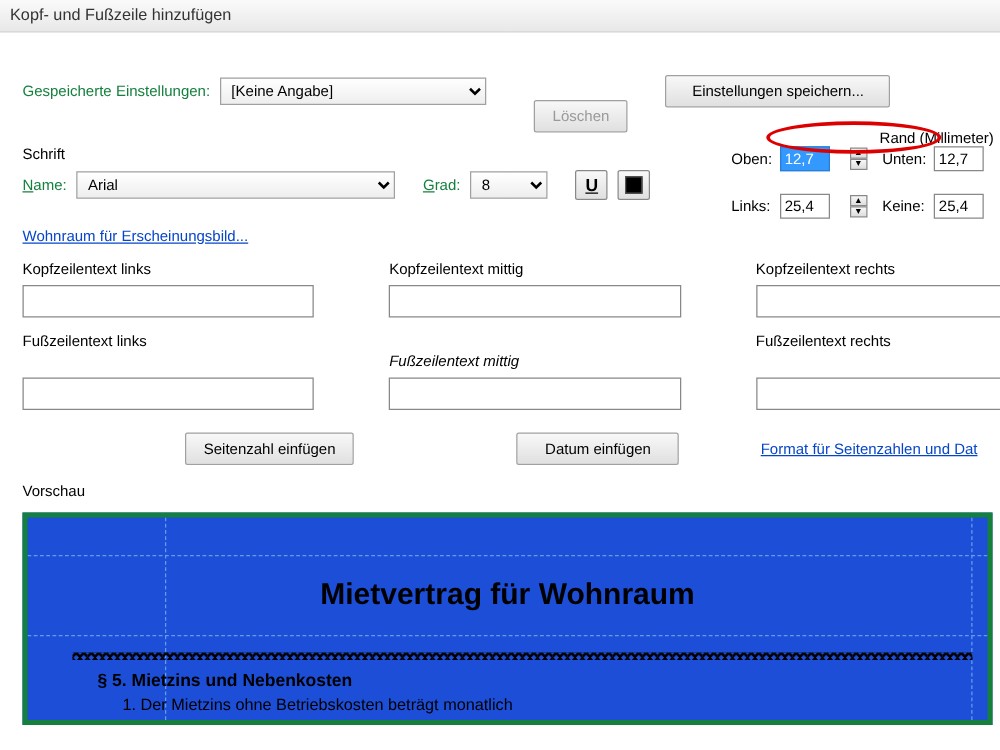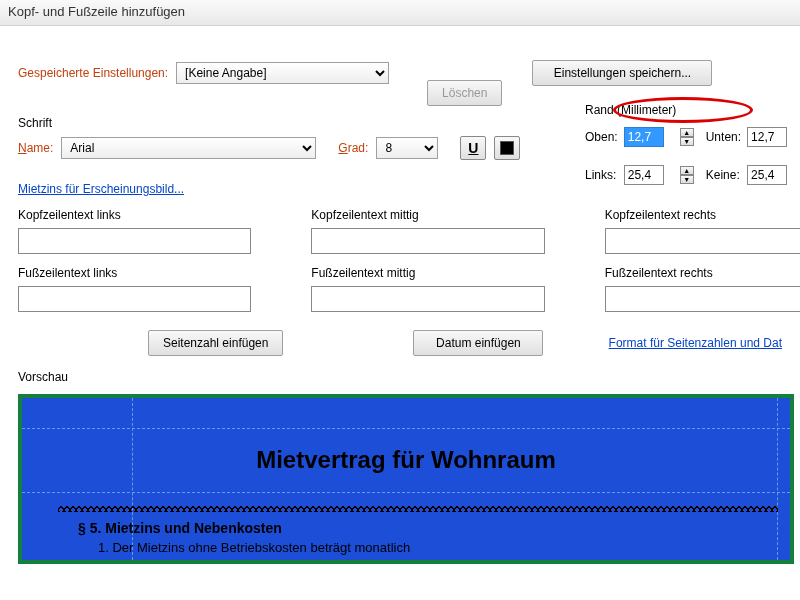--- a/index.html
+++ b/index.html
@@ -3,30 +3,30 @@
 <meta charset="utf-8">
 <style>
 * { box-sizing: border-box; margin: 0; padding: 0; font-family: "Segoe UI", Tahoma, sans-serif; }
 body { background: #fff; font-size: 12px; color: #000; width: 800px; height: 600px; overflow: hidden; position: relative; }
 .titlebar { background: linear-gradient(#fafafa,#e8e8e8); border-bottom: 1px solid #d0d0d0; height: 26px; padding: 4px 8px; font-size: 13px; color: #333; }
 .content { padding: 14px 18px 8px 18px; }
 .row { display: flex; align-items: center; margin-bottom: 10px; gap: 8px; }
 select { height: 22px; border: 1px solid #a0a0a0; background: linear-gradient(#fff,#eee); font-size: 12px; padding: 0 4px; }
 .btn { height: 26px; padding: 0 14px; border: 1px solid #a0a0a0; background: linear-gradient(#f8f8f8,#e0e0e0); border-radius: 2px; font-size: 12px; cursor: pointer; }
 .btn[disabled]{ color: #999; margin-top: 40px; }
-.label { font-size: 12px; color: #c2410c; }
+.label { font-size: 12px; color: #15803d; }
 .link { color: #0645c8; text-decoration: underline; cursor: pointer; }
 .section-font { position: relative; }
 .fieldset-label { font-size: 12px; margin-bottom: 6px; }
 .font-row { display: flex; align-items: center; gap: 8px; margin-top: 6px;}
 .iconbtn { width: 26px; height: 24px; border: 1px solid #888; background: linear-gradient(#f8f8f8,#e0e0e0); border-radius: 2px; display: inline-flex; align-items: center; justify-content: center; cursor: pointer; }
 .underline-u { text-decoration: underline; font-weight: bold; font-size: 14px; }
 .color-swatch-inner { width: 14px; height: 14px; background: #000; border: 1px solid #555; }
 .margin-group { position: absolute; right: 0; top: 72px; width: 220px; border: 1px solid transparent; padding: 4px 4px 4px 4px; }
-.margin-title { position: relative; text-align: left; margin-bottom: 10px; }
+.margin-title { position: relative; text-align: right; }
 .margin-rows { display: grid; grid-template-columns: auto 50px 16px auto 50px; row-gap: 18px; column-gap: 6px; align-items: center; font-size: 12px;}
 .numbox { height: 20px; width: 40px; border: 1px solid #888; font-size: 12px; padding: 3px 3px; }
 .numbox.sel { background: #3399ff; color: #fff; border-color: #2a7ed6; }
 .spinner { display: inline-flex; flex-direction: column; }
 .spinner div { width: 14px; height: 9px; border: 1px solid #888; background: linear-gradient(#f8f8f8,#ddd); font-size: 7px; line-height: 7px; text-align: center; cursor: pointer; }
 .hf-grid { display: grid; grid-template-columns: 1fr 1fr 1fr; column-gap: 60px; row-gap: 6px; margin-top: 12px; width: 820px;}
 .hf-grid input[type=text] { width: 100%; height: 26px; border: 1px solid #888; padding: 2px 4px; font-size: 12px; }
 .insert-row { display: flex; align-items: center; margin-top: 18px; }
 .insert-row .btn { min-width: 130px; }
 .preview-label { margin-top: 14px; font-size: 12px; }
@@ -74,21 +74,21 @@
       </select>
       <span style="width:6px;"></span>
       <div class="iconbtn">
           <span class="underline-u">U</span>
         </div>
       <div class="iconbtn">
           <div class="color-swatch-inner"></div>
         </div>
     </div>
     <div style="margin-top:22px;">
-      <span class="link">Mietzins für Erscheinungsbild...</span>
+      <span class="link">Wohnraum für Erscheinungsbild...</span>
     </div>
   </div>
 
   <div class="margin-group">
     <div class="margin-title">
       <span>Rand (Millimeter)</span>
       <div class="ellipse" style="left:28px; top:-6px;"></div>
     </div>
     <div class="margin-rows">
       <span>Oben:</span>
@@ -112,21 +112,21 @@
   </div>
 
   <div class="hf-grid">
     <span>Kopfzeilentext links</span>
     <span>Kopfzeilentext mittig</span>
     <span>Kopfzeilentext rechts</span>
     <input type="text" value="" style="">
     <input type="text" value="" style="">
     <input type="text" value="" style="">
     <span style="margin-top:6px;">Fußzeilentext links</span>
-    <span style="margin-top:6px;">Fußzeilentext mittig</span>
+    <span style="margin-top:22px;font-style:italic;">Fußzeilentext mittig</span>
     <span style="margin-top:6px;">Fußzeilentext rechts</span>
     <input type="text" value="" style="">
     <input type="text" value="" style="">
     <input type="text" value="" style="">
   </div>
 
   <div class="insert-row">
     <div style="width:130px;"></div>
     <button class="btn">Seitenzahl einfügen</button>
     <div style="width:130px;"></div>

